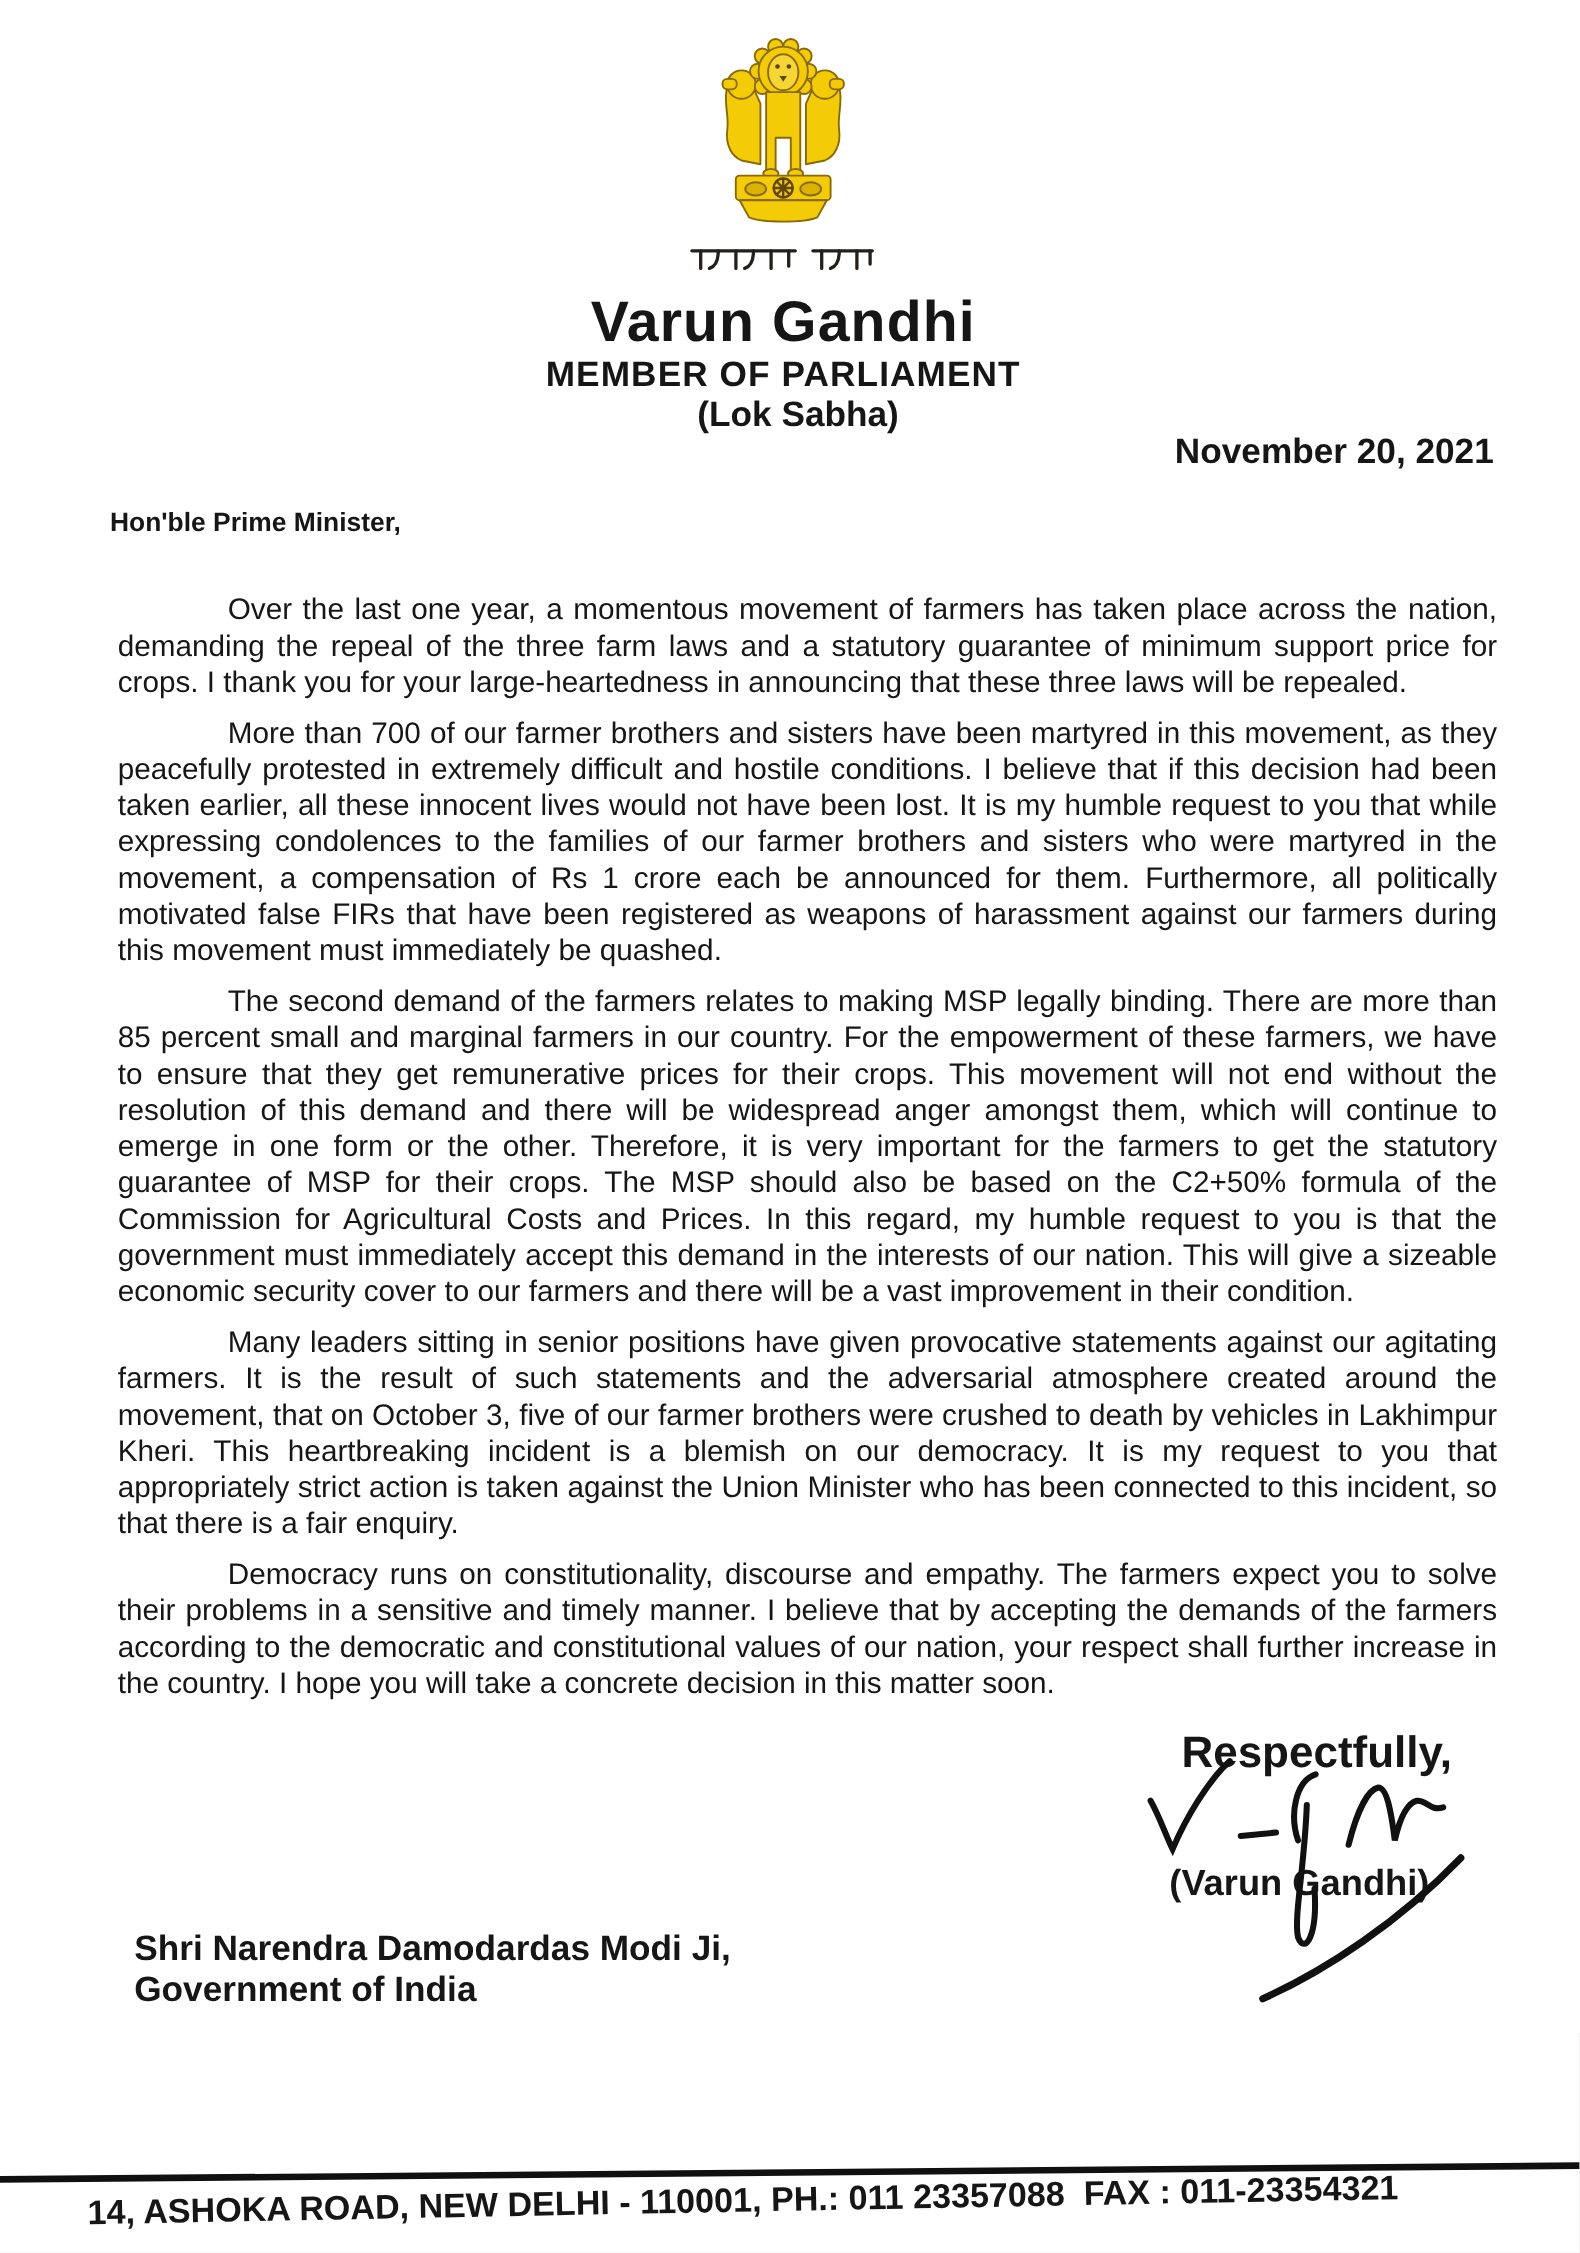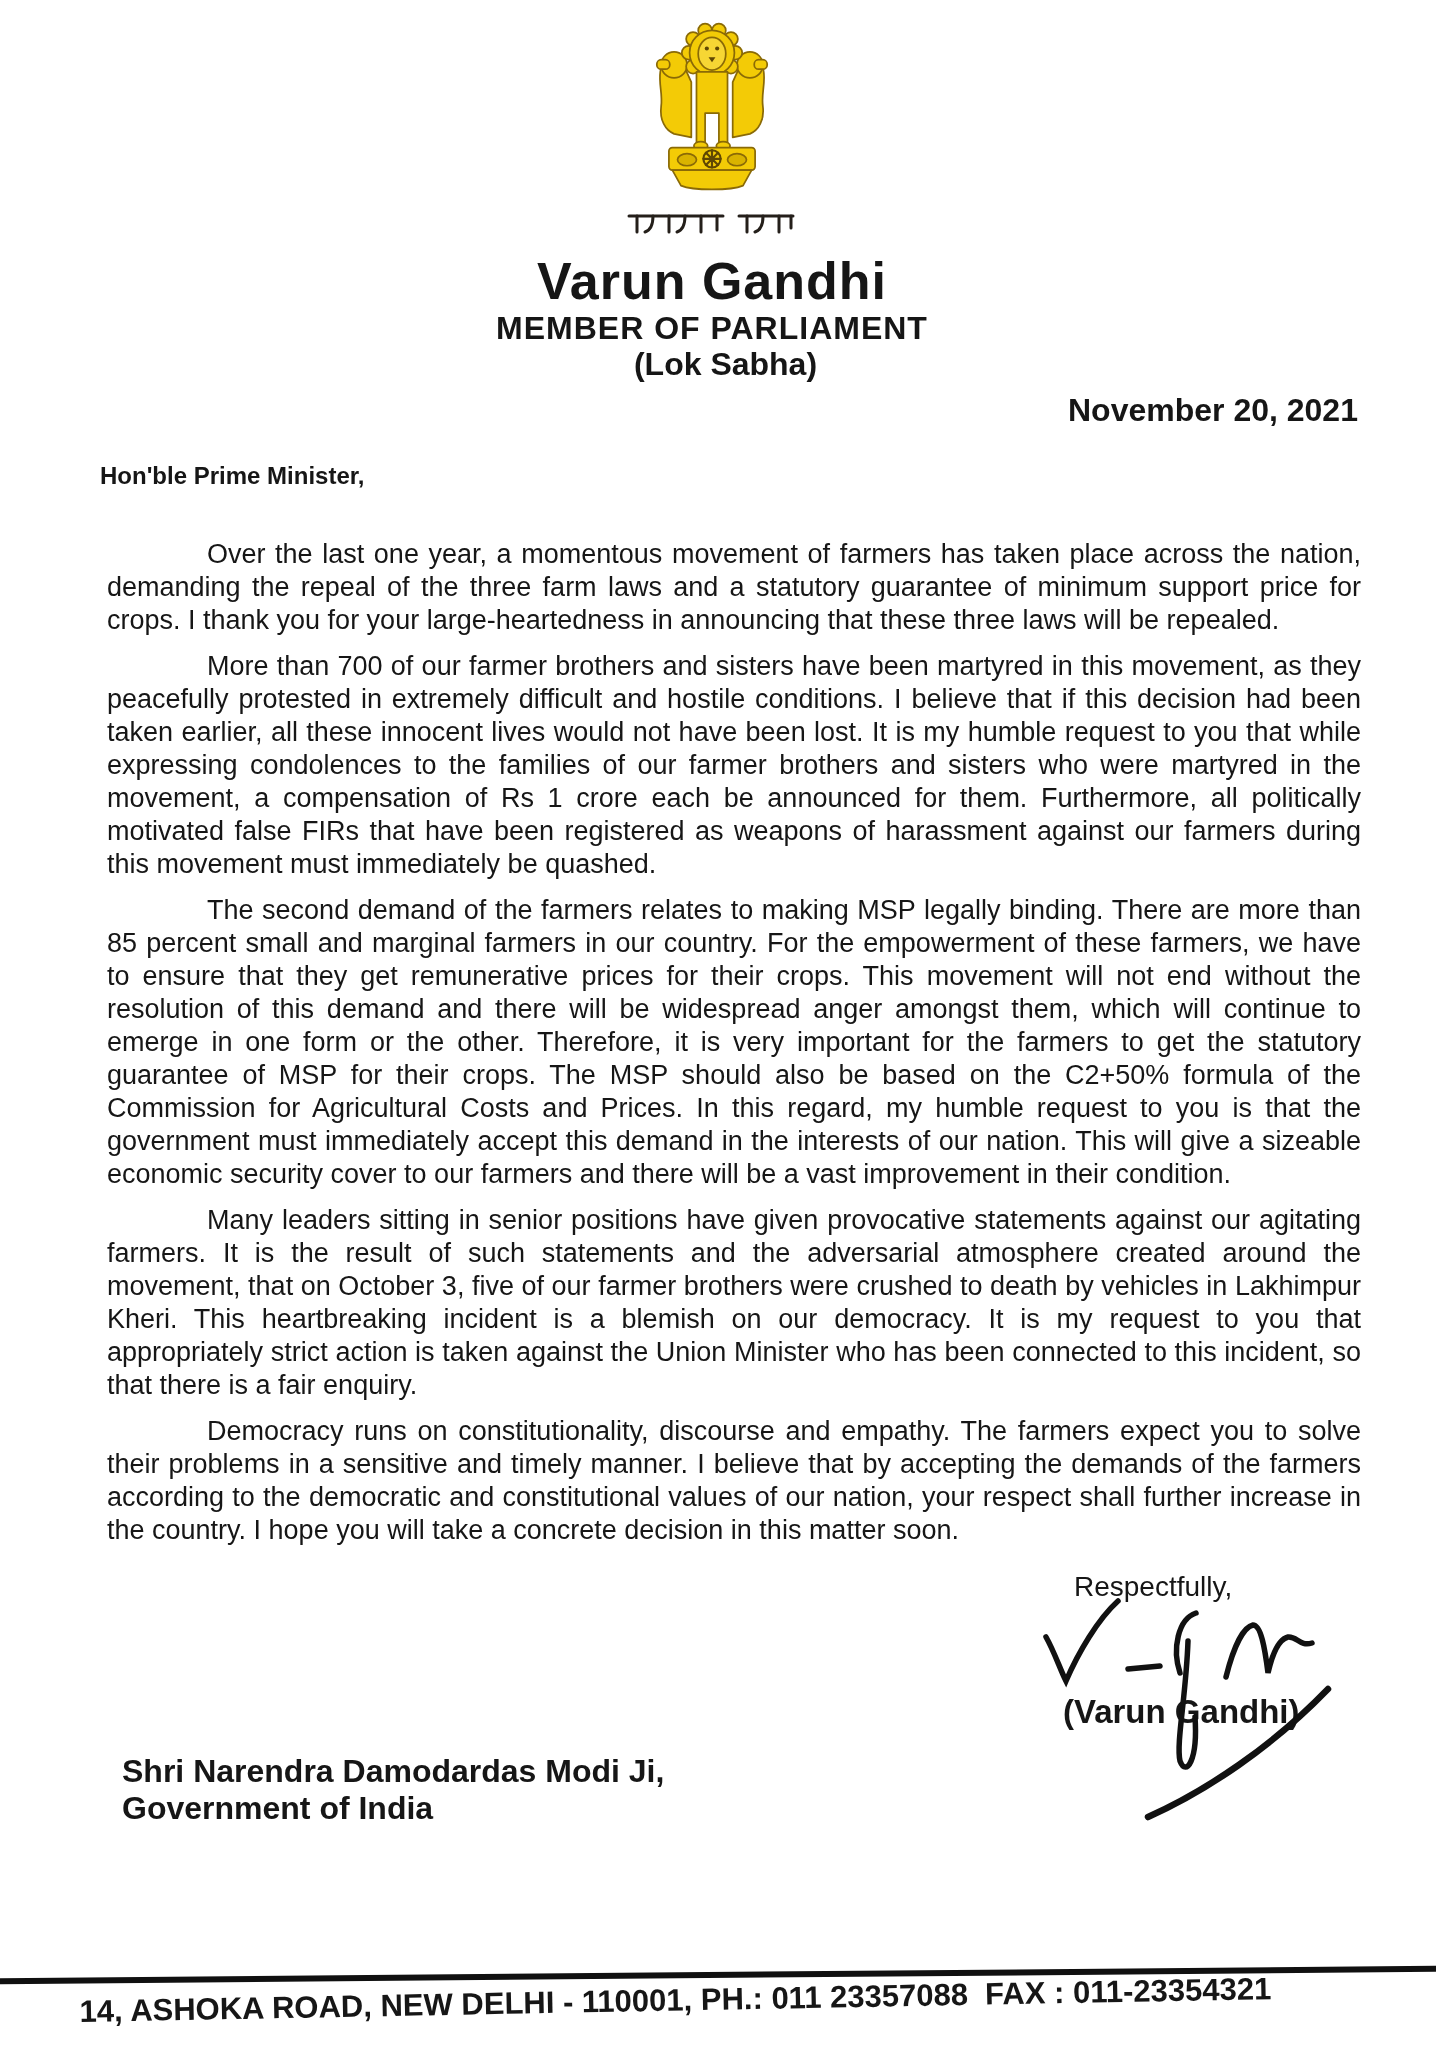--- a/index.html
+++ b/index.html
@@ -5,38 +5,38 @@
   html,body{margin:0;padding:0;background:#e9e9e9;}
   .page{
     position:relative;
     width:1436px;height:2048px;
     background:#ffffff;
     overflow:hidden;
     font-family:"Liberation Sans", sans-serif;
     color:#161616;
   }
   
-  .letterhead{position:absolute;left:0;top:0;width:1424px;text-align:center;}
+  .letterhead{position:absolute;left:0;top:12px;width:1424px;text-align:center;}
   .emblem{margin-top:8px;line-height:0;}
   .motto{margin-top:2px;line-height:0;}
   .name{margin:14px 0 0;font-size:52px;font-weight:700;letter-spacing:1px;line-height:58px;}
   .role{margin-top:0;font-size:32px;font-weight:700;letter-spacing:1px;line-height:36px;}
   .chamber{font-size:32px;font-weight:700;line-height:36px;padding-left:27px;}
   
   .date{position:absolute;left:1068px;top:392px;font-size:32px;font-weight:700;}
   .salutation{position:absolute;left:100px;top:462px;font-size:24px;font-weight:700;}
   
   .body{position:absolute;left:95px;top:538px;width:1266px;}
   .body p{
     margin:0 0 13px 12px;
     font-size:27px;line-height:33px;
     text-align:justify;text-indent:100px;
   }
   
-  .valediction{position:absolute;left:1074px;top:1571px;font-size:28px;font-weight:400;}
+  .valediction{position:absolute;left:1074px;top:1571px;font-size:40px;font-weight:700;}
   .signature{position:absolute;left:1020px;top:1585px;}
   .signatory{position:absolute;left:1063px;top:1693px;font-size:33px;font-weight:700;}
   
   .recipient{position:absolute;left:100px;top:1753px;font-style:normal;
     font-size:32px;font-weight:700;line-height:37px;margin-left:22px;}
   
   .rule{position:absolute;left:-6px;top:1972px;width:1448px;height:6px;background:#101010;
     transform:rotate(-0.5deg);}
   .footer{position:absolute;left:80px;top:1994px;width:1340px;
     font-size:31px;font-weight:700;white-space:pre-wrap;

